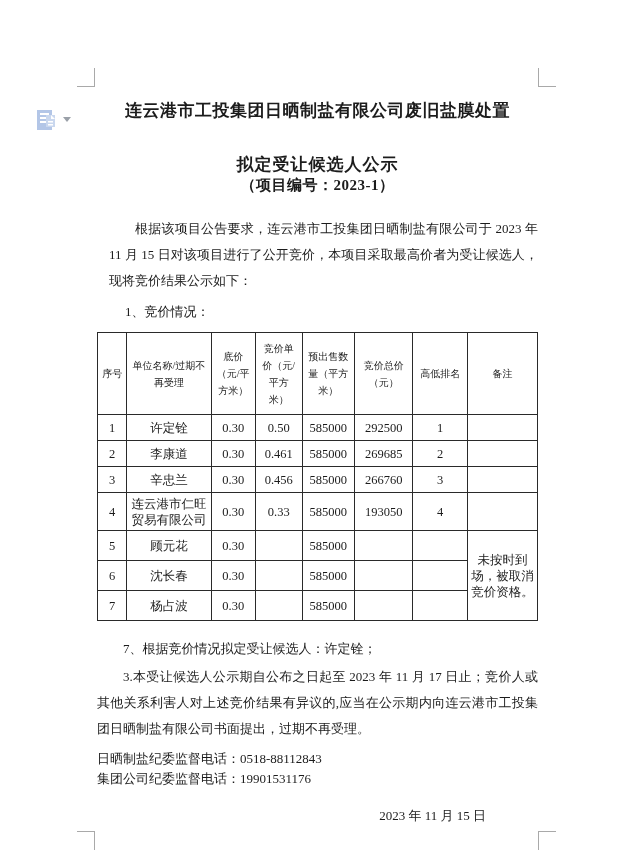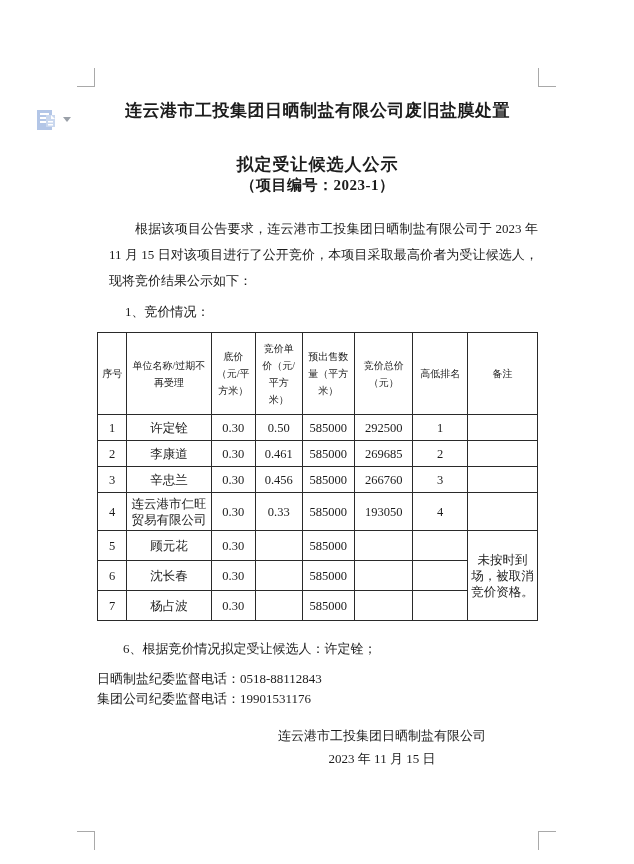--- a/index.html
+++ b/index.html
@@ -179,28 +179,28 @@
           <td>杨占波</td>
           <td>0.30</td>
           <td></td>
           <td>585000</td>
           <td></td>
           <td></td>
         </tr>
       </tbody>
     </table>
 
-    <div class="para para-2">6、根据竞价情况拟定受让候选人：许定铨；</div>
+    <div class="para para-2">7、根据竞价情况拟定受让候选人：许定铨；</div>
+    <div class="para para-3">3.本受让候选人公示期自公布之日起至 2023 年 11 月 17 日止；竞价人或其他关系利害人对上述竞价结果有异议的,应当在公示期内向连云港市工投集团日晒制盐有限公司书面提出，过期不再受理。</div>
 
     <div class="phones">
       <div>日晒制盐纪委监督电话：0518-88112843</div>
       <div>集团公司纪委监督电话：19901531176</div>
     </div>
 
     <div class="sign-block">
-      <div>连云港市工投集团日晒制盐有限公司</div>
       <div>2023 年 11 月 15 日</div>
     </div>
 
   </div>
 
   <div class="bottom-strip"></div>
 </div>
 
 </body></html>

